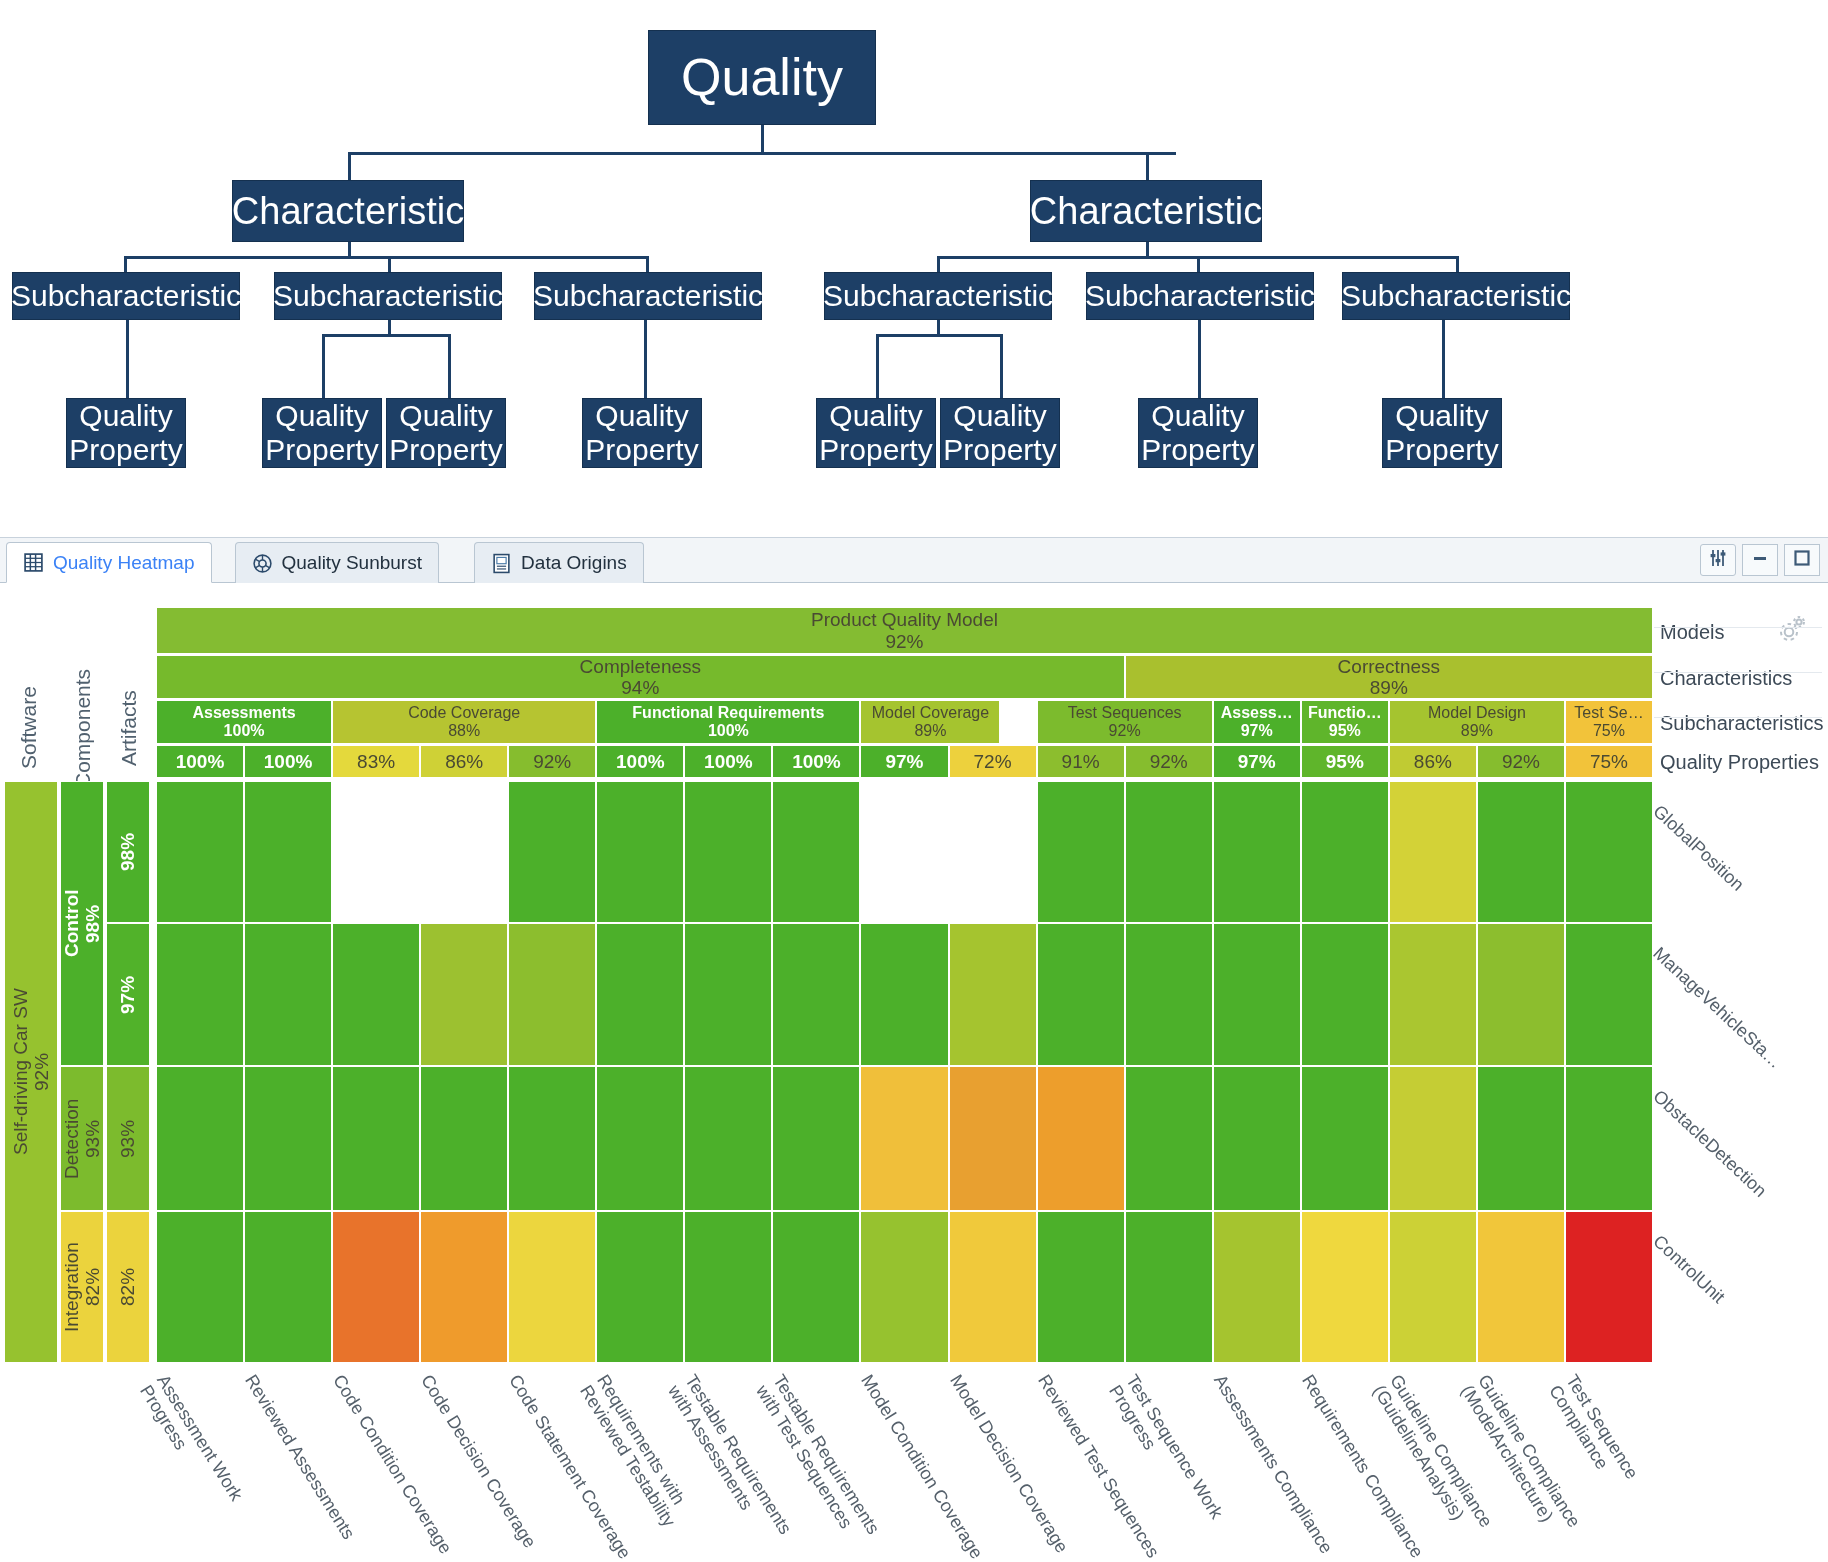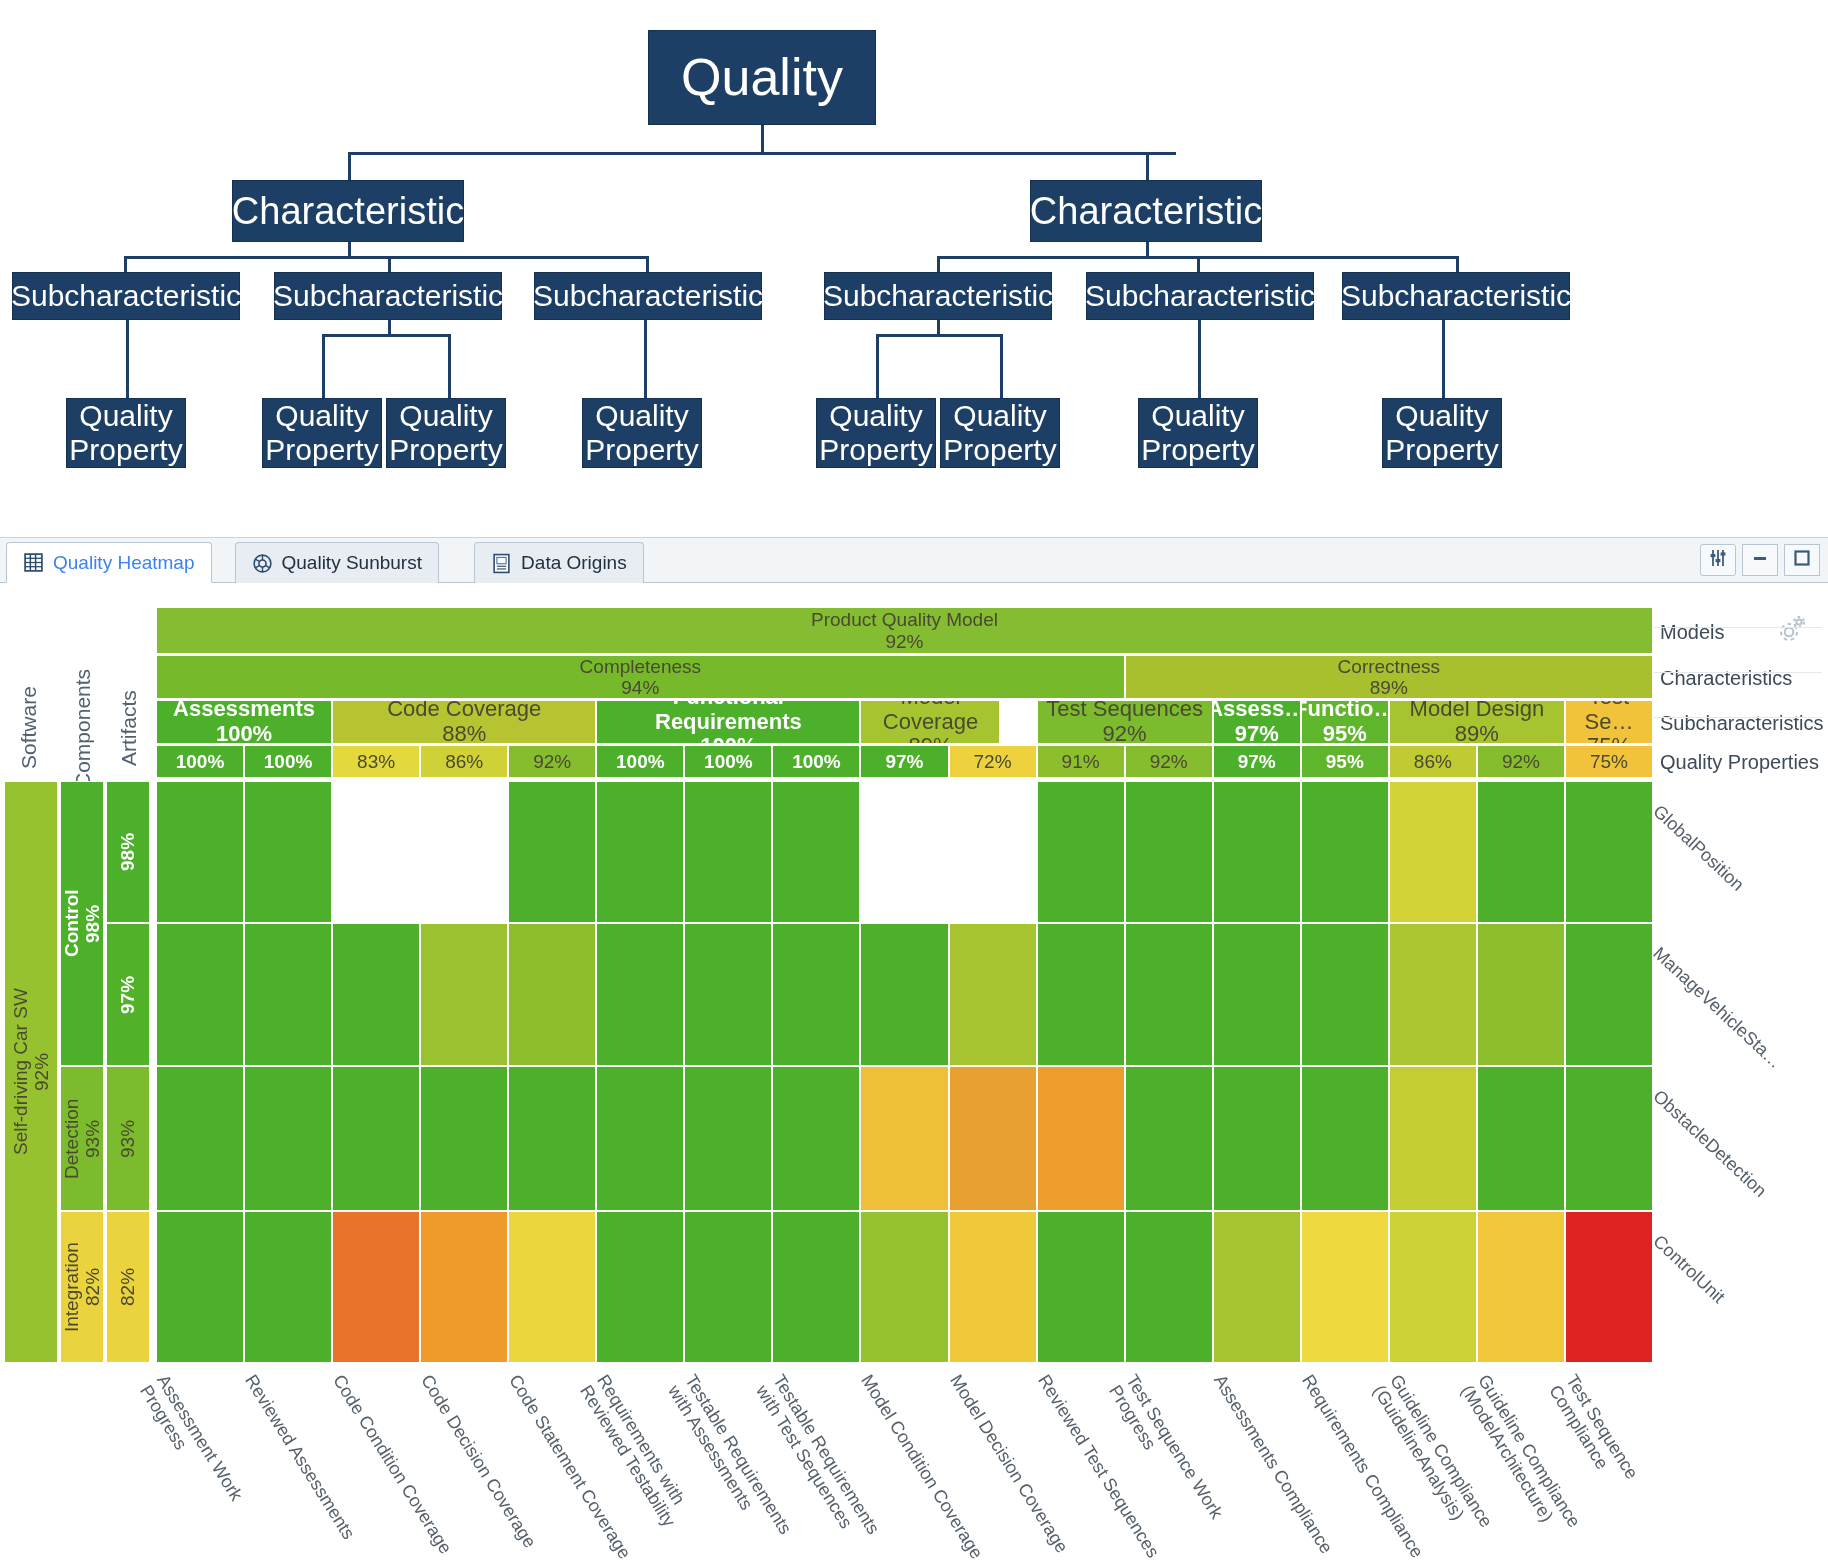--- a/index.html
+++ b/index.html
@@ -77,21 +77,21 @@
 
   .cell {
     position:absolute;
     display:flex; align-items:center; justify-content:center;
     text-align:center; line-height:1.12;
     font-size:19px; color:#4a4a33;
     border:1px solid #ffffff;
     overflow:hidden;
   }
   .cell.white { color:#ffffff; }
-  .cell.sub { font-size:22px; }
+  .cell.sub { font-size:16px; }
   .cell.qp  { font-size:19px; }
 
   .rowlabel {
     position:absolute; color:#4a4a33;
     display:flex; align-items:center; justify-content:center;
     text-align:center; line-height:1.12; font-size:19px;
     writing-mode:vertical-rl; transform:rotate(180deg);
     border:1px solid #ffffff;
   }
   .rowlabel.white { color:#ffffff; }

